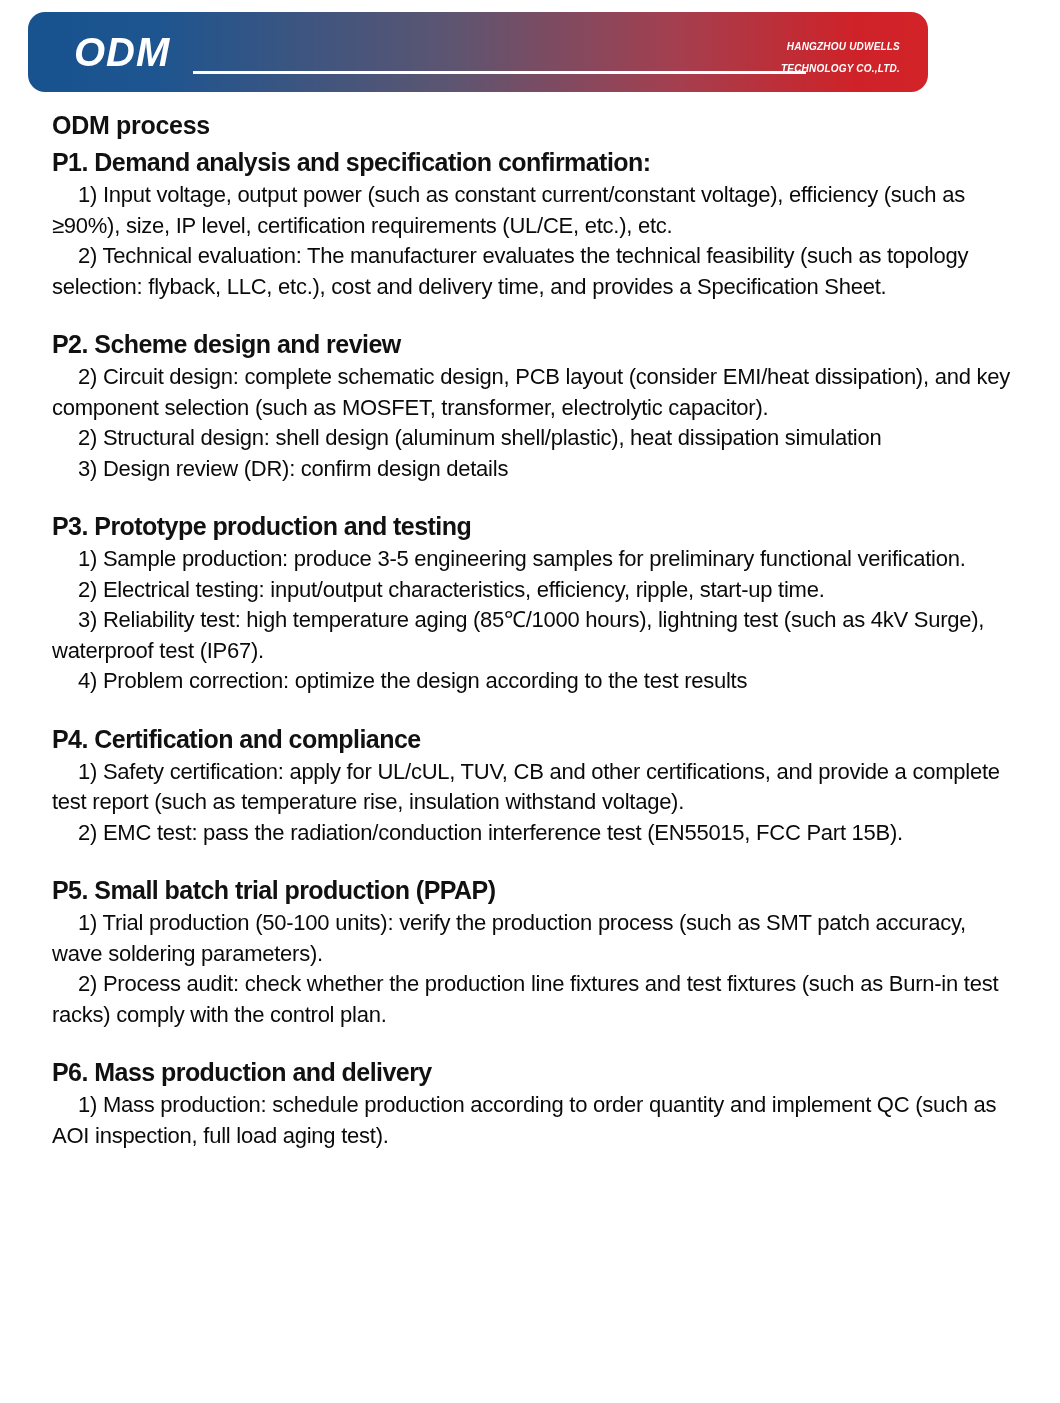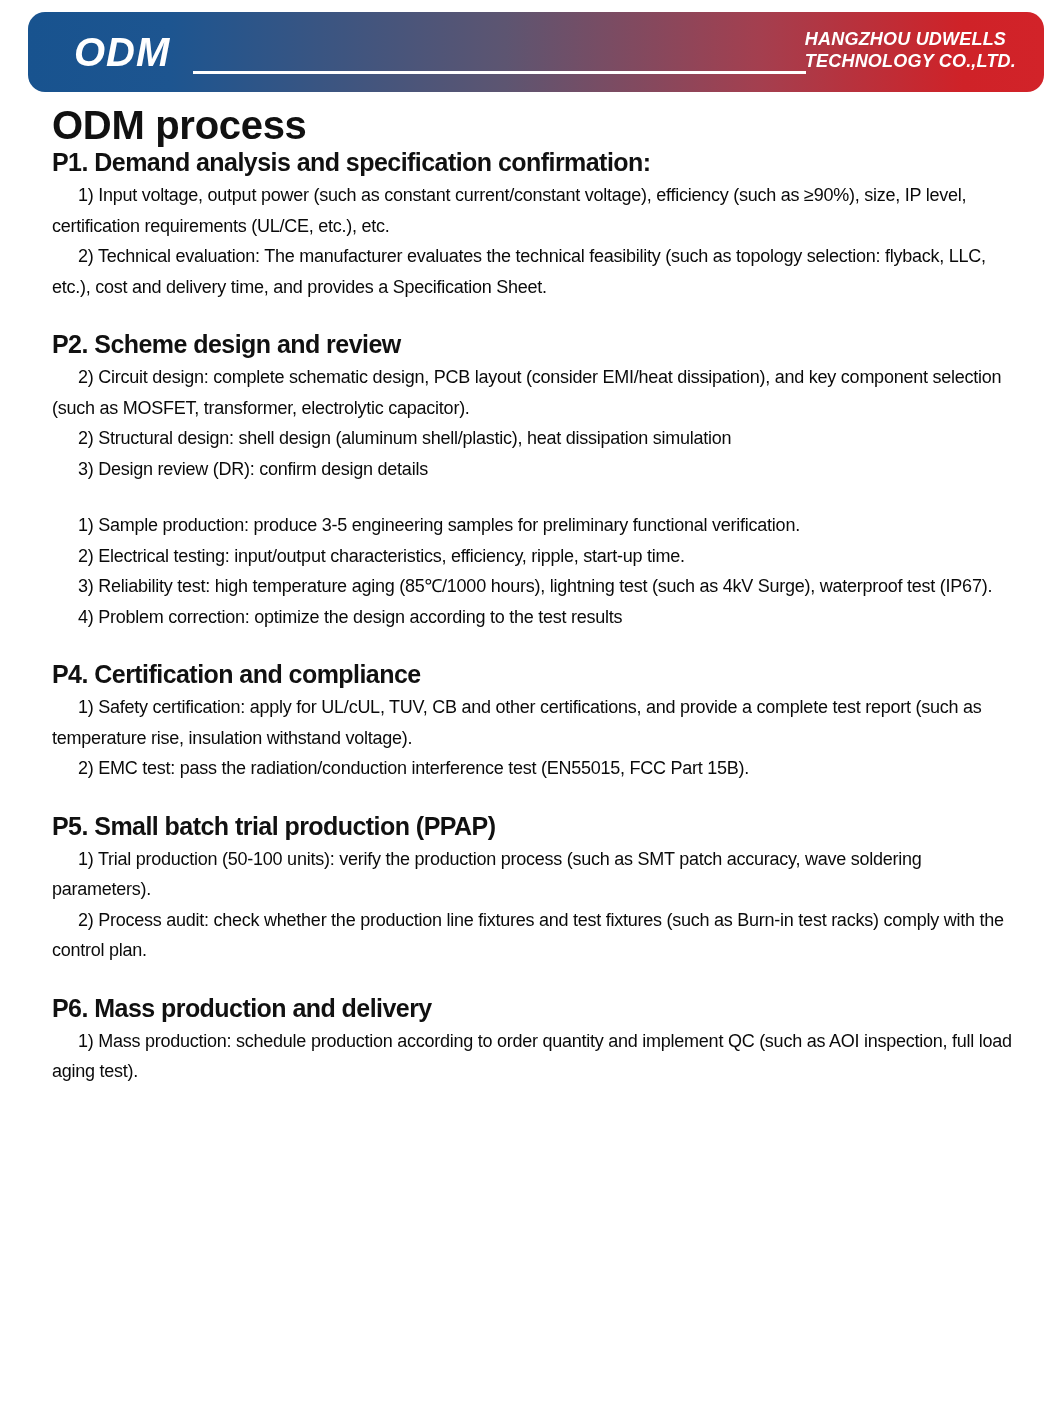--- a/index.html
+++ b/index.html
@@ -15,21 +15,21 @@
     font-family: "Liberation Sans", sans-serif;
     color: #000000;
     -webkit-font-smoothing: antialiased;
   }
 
   
   .header-banner {
     position: absolute;
     left: 28px;
     top: 12px;
-    width: 1016px;
+    width: 900px;
     height: 80px;
     border-radius: 17px;
     background: linear-gradient(90deg, #18538f 0%, #1d5590 14%, #5d5571 47%, #a43f4f 72%, #cf2228 92%, #d22329 100%);
     overflow: hidden;
   }
   .logo-odm {
     position: absolute;
     left: 46px;
     top: 18px;
     font-family: "Liberation Sans", sans-serif;
@@ -44,61 +44,61 @@
     position: absolute;
     left: 165px;
     top: 59px;
     width: 613px;
     height: 3px;
     background: #ffffff;
   }
   .company-name {
     position: absolute;
     right: 28px;
-    top: 16px;
-    text-align: left;
+    top: 24px;
+    text-align: right;
     font-family: "Liberation Sans", sans-serif;
-    font-size: 18px;
+    font-size: 10px;
     font-weight: bold;
     font-style: italic;
     color: #ffffff;
     line-height: 22px;
     letter-spacing: 0.2px;
   }
   .company-name div { white-space: nowrap; }
 
   
   .doc {
     position: absolute;
     left: 52px;
     top: 106px;
     width: 960px;
   }
   .doc-title {
     font-family: "Liberation Sans", sans-serif;
-    font-size: 40px;
+    font-size: 25px;
     font-weight: bold;
     letter-spacing: -0.3px;
     line-height: 38px;
     margin: 0 0 2px 0;
     color: #111111;
   }
   .section { margin: 0; }
   .section-heading {
     font-family: "Liberation Sans", sans-serif;
     font-size: 25px;
     font-weight: bold;
     letter-spacing: -0.55px;
     line-height: 33px;
     margin: 0 0 1px 0;
     color: #111111;
   }
   .para {
     font-family: "Liberation Sans", sans-serif;
-    font-size: 18px;
+    font-size: 22px;
     font-weight: 400;
     line-height: 30.5px;
     letter-spacing: -0.25px;
     margin: 0;
     text-indent: 26px;
     color: #0a0a0a;
   }
   .gap-md { height: 26px; }
 </style>
 </head>
@@ -123,20 +123,21 @@
       </div>
       <div class="gap-md"></div>
       <div class="section">
         <h2 class="section-heading">P2. Scheme design and review</h2>
         <p class="para">2) Circuit design: complete schematic design, PCB layout (consider EMI/heat dissipation), and key component selection (such as MOSFET, transformer, electrolytic capacitor).</p>
         <p class="para">2) Structural design: shell design (aluminum shell/plastic), heat dissipation simulation</p>
         <p class="para">3) Design review (DR): confirm design details</p>
       </div>
       <div class="gap-md"></div>
       <div class="section">
+        <h2 class="section-heading">P3. Prototype production and testing</h2>
         <p class="para">1) Sample production: produce 3-5 engineering samples for preliminary functional verification.</p>
         <p class="para">2) Electrical testing: input/output characteristics, efficiency, ripple, start-up time.</p>
         <p class="para">3) Reliability test: high temperature aging (85℃/1000 hours), lightning test (such as 4kV Surge), waterproof test (IP67).</p>
         <p class="para">4) Problem correction: optimize the design according to the test results</p>
       </div>
       <div class="gap-md"></div>
       <div class="section">
         <h2 class="section-heading">P4. Certification and compliance</h2>
         <p class="para">1) Safety certification: apply for UL/cUL, TUV, CB and other certifications, and provide a complete test report (such as temperature rise, insulation withstand voltage).</p>
         <p class="para">2) EMC test: pass the radiation/conduction interference test (EN55015, FCC Part 15B).</p>

